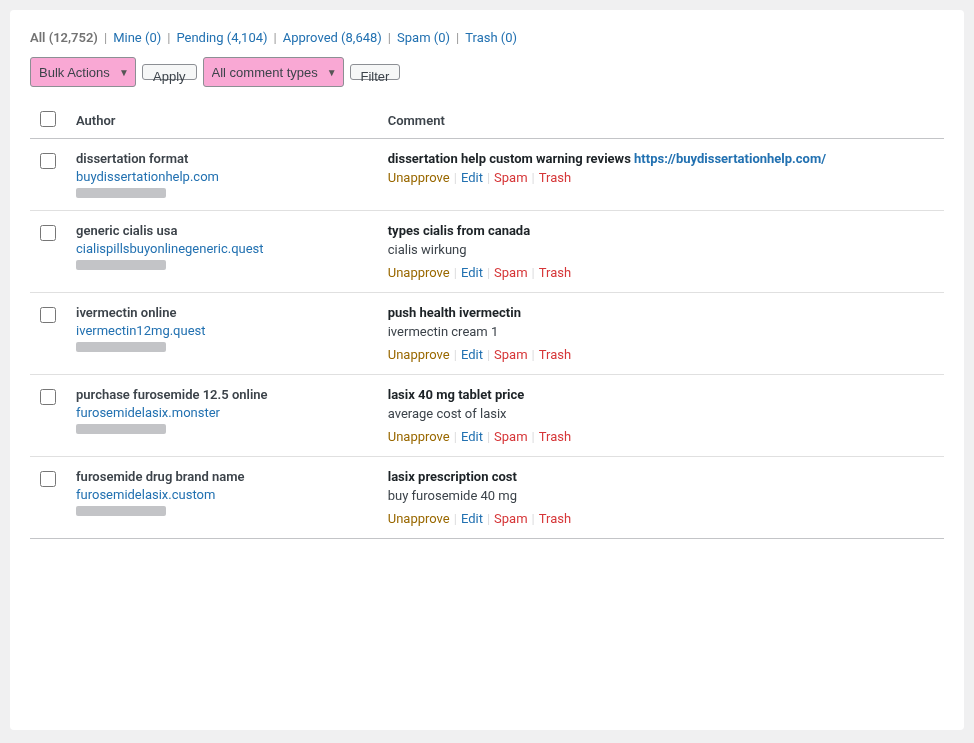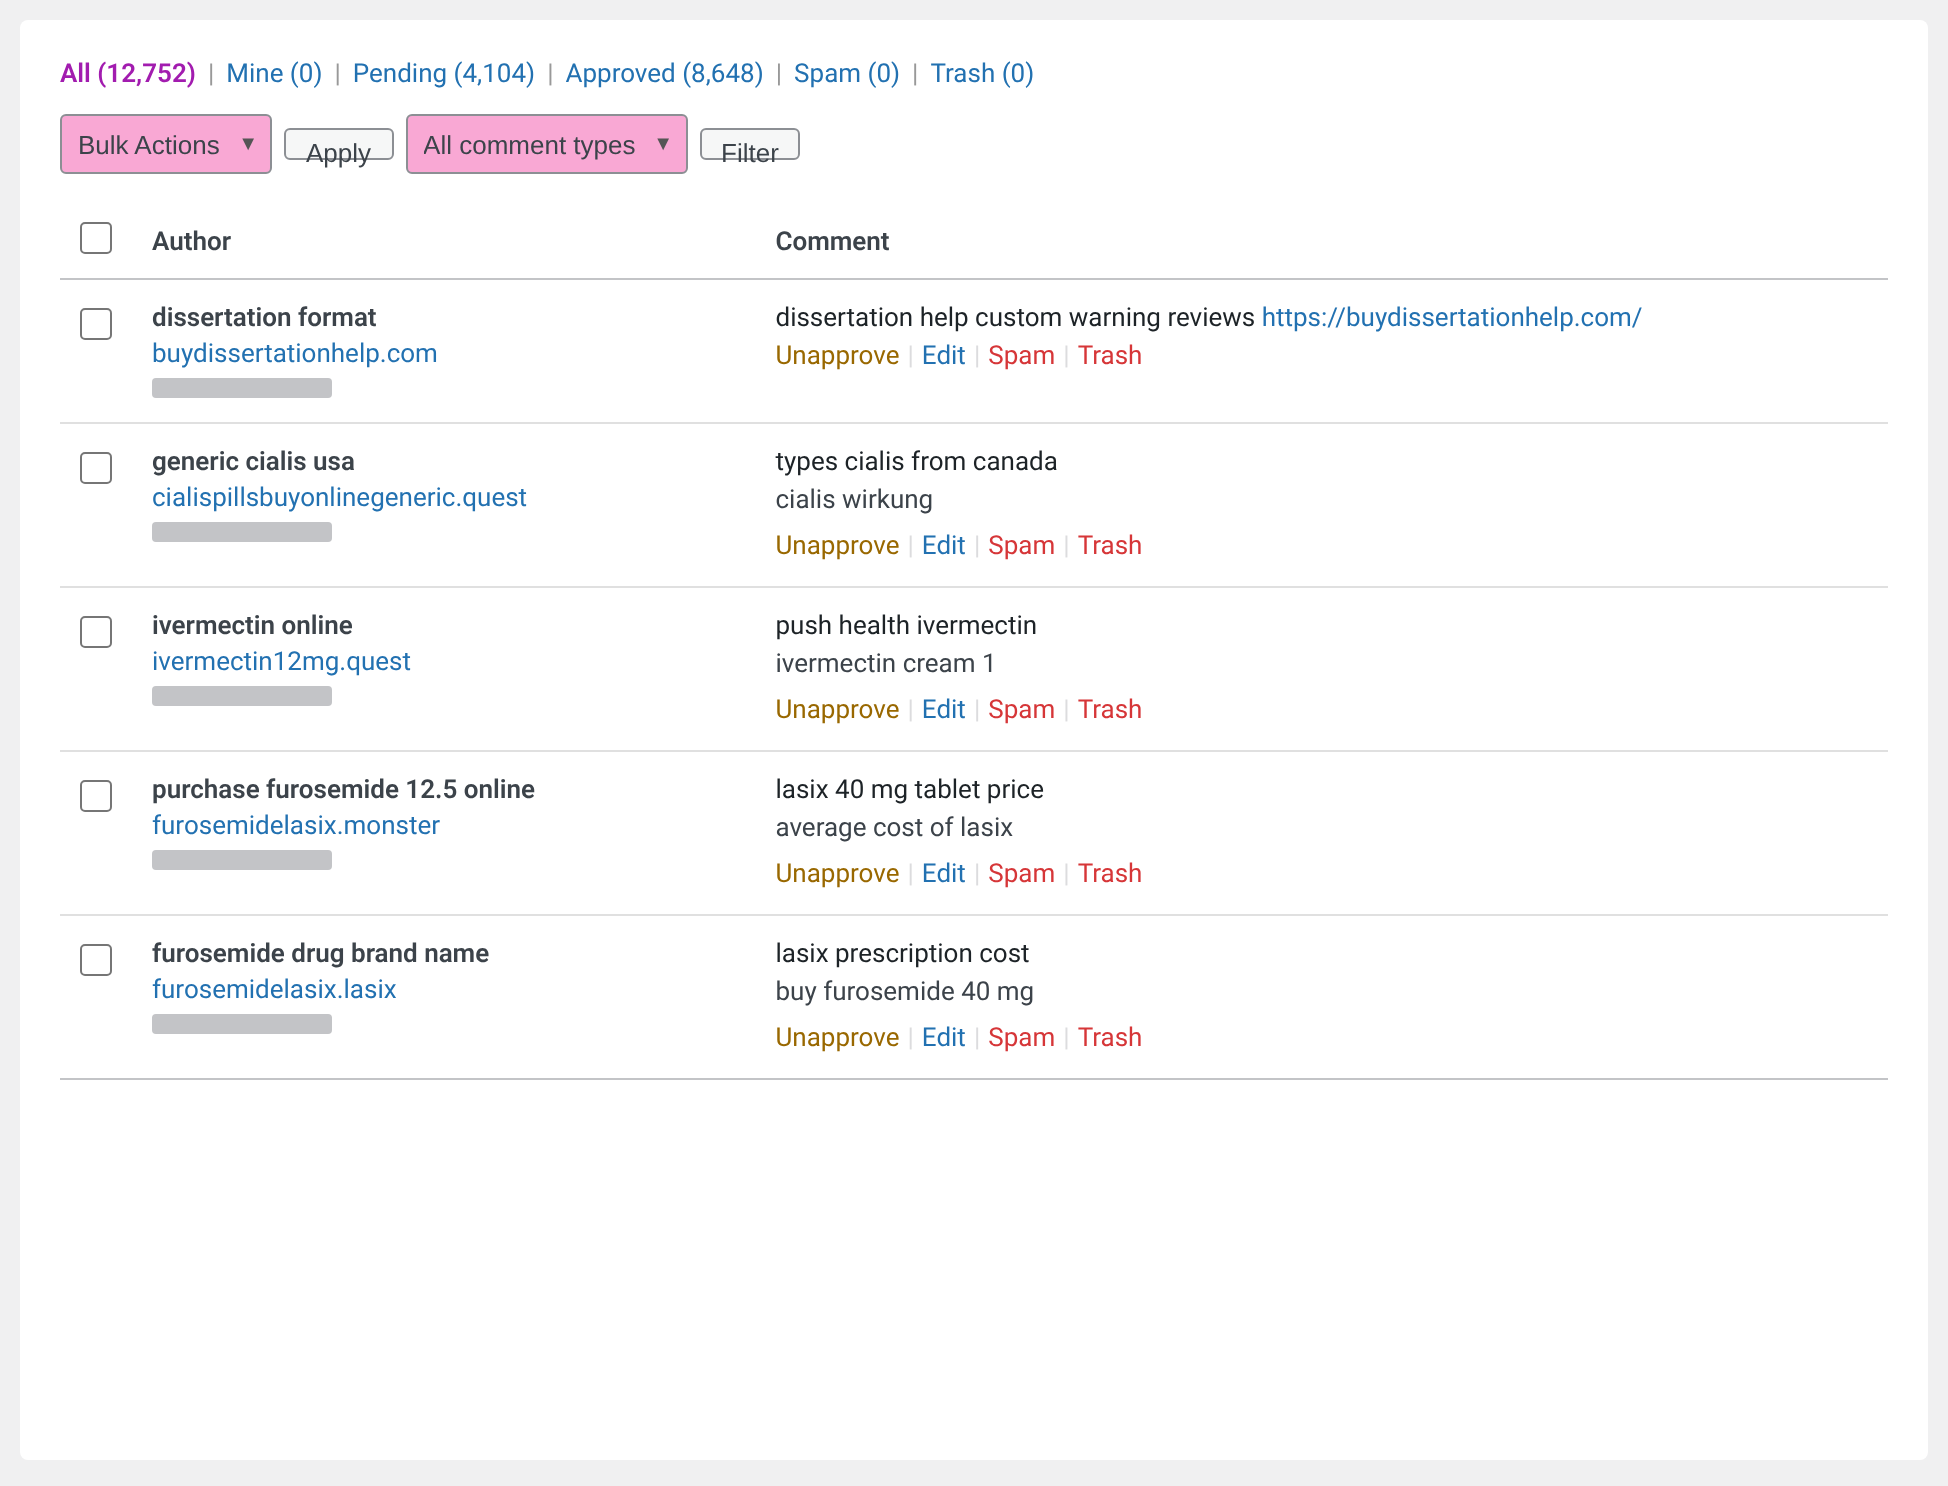--- a/index.html
+++ b/index.html
@@ -32,21 +32,21 @@
     .subsubsub-item {
       display: flex;
       align-items: center;
     }
     .subsubsub-item a {
       color: #2271b1;
       text-decoration: none;
       cursor: pointer;
     }
     .subsubsub-item.current a {
-      color: #a21caf;
+      color: #737373;
       font-weight: 600;
       cursor: default;
     }
     .subsubsub-sep {
       margin: 0 6px;
       color: #999;
     }
     .toolbar {
       display: flex;
       align-items: center;
@@ -132,21 +132,21 @@
     }
     .author-ip {
       display: block;
       background: #c3c4c7;
       height: 10px;
       width: 90px;
       border-radius: 2px;
       margin-top: 4px;
     }
     .comment-title {
-      font-weight: 400;
+      font-weight: 700;
       color: #1d2327;
       margin-bottom: 4px;
       font-size: 13px;
     }
     .comment-link {
       color: #2271b1;
       text-decoration: none;
     }
     .comment-text {
       color: #3c434a;
@@ -325,21 +325,21 @@
                 <a class="action-spam" href="#">Spam</a>
                 <span class="action-sep">|</span>
                 <a class="action-trash" href="#">Trash</a>
               </div>
             </td>
           </tr>
           <tr>
             <td class="check-col"><input type="checkbox" style=""></td>
             <td>
               <div class="author-name">furosemide drug brand name</div>
-              <a class="author-link" href="#">furosemidelasix.lasix</a>
+              <a class="author-link" href="#">furosemidelasix.custom</a>
               <span class="author-ip"></span>
             </td>
             <td>
               <div class="comment-title">lasix prescription cost</div>
               <div class="comment-text">buy furosemide 40 mg</div>
               <div class="comment-actions">
                 <a class="action-unapprove" href="#">Unapprove</a>
                 <span class="action-sep">|</span>
                 <a class="action-edit" href="#">Edit</a>
                 <span class="action-sep">|</span>

